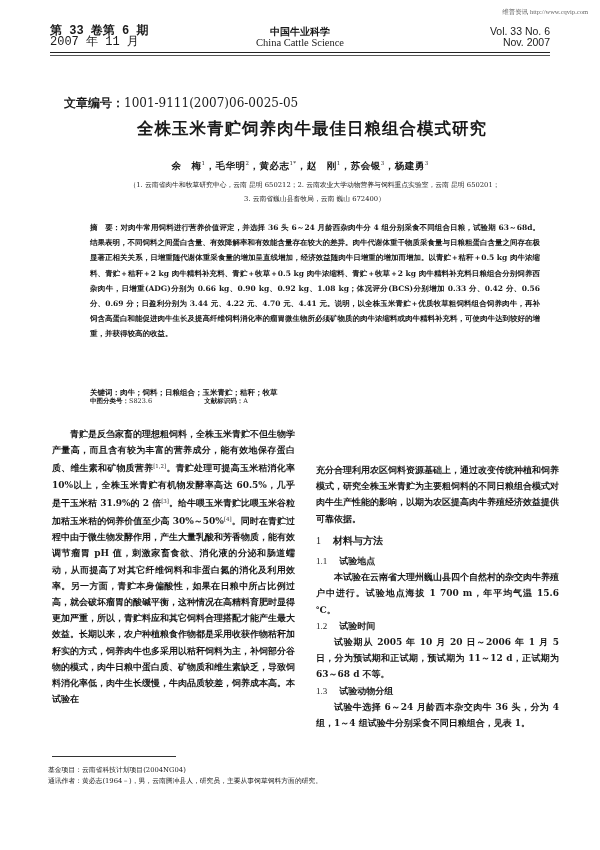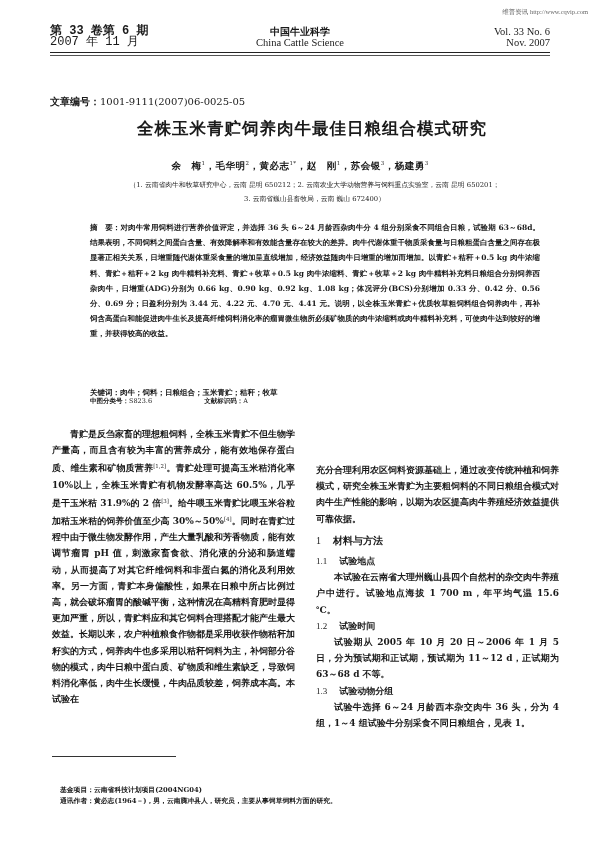--- a/index.html
+++ b/index.html
@@ -17,22 +17,22 @@
     border-bottom: 1.5px solid #222;
   }
   .header::after {
     content: ""; position: absolute; left: 0; right: 0; bottom: -3px; height: 0.5px; background: #555;
   }
   .h-left { position: absolute; left: 0; top: 0; font-size: 12px; line-height: 11px; font-weight: bold; font-family: Liberation Mono, monospace; }
   .h-left .sub { font-weight: normal; }
   .h-center { position: absolute; left: 0; right: 0; top: 0; text-align: center; font-size: 10px; line-height: 11px; }
   .h-center .cn { font-weight: bold; font-family: "DejaVu Sans", sans-serif; font-size: 10px; }
   .h-center .en { font-family: "Liberation Serif", serif; font-size: 10.5px; }
-  .h-right { position: absolute; right: 0; top: 0; text-align: right; font-size: 10.5px; line-height: 11px; font-family: Liberation Serif, serif; }
-  .article-no { position: absolute; top: 95px; left: 50px; font-size: 10px; }
+  .h-right { position: absolute; right: 0; top: 0; text-align: right; font-size: 10.5px; line-height: 11px; font-family: Liberation Sans, sans-serif; }
+  .article-no { position: absolute; top: 95px; left: 64px; font-size: 12px; }
   .article-no b { font-family: "DejaVu Sans", sans-serif; }
   .title {
     position: absolute; top: 118px; left: 0; right: 0; text-align: center;
     font-family: "DejaVu Sans", sans-serif; font-size: 16.5px; font-weight: bold; letter-spacing: 1px; padding-left: 24px;
   }
   .authors { position: absolute; top: 160px; left: 0; right: 0; text-align: center; font-size: 9.5px; font-weight: bold; letter-spacing: 0.5px; }
   .authors sup { font-size: 5.5px; font-weight: normal; }
   .affil { position: absolute; top: 178px; left: 0; right: 0; text-align: center; font-size: 6.8px; line-height: 14px; margin-left: 29px; }
   .abstract { position: absolute; top: 220px; left: 90px; width: 450px; font-size: 7.5px; line-height: 15.2px; font-weight: bold; text-align: justify; }
   .abstract .lbl { font-family: "DejaVu Sans", sans-serif; }
@@ -45,21 +45,21 @@
   .col-left { top: 426px; left: 52px; width: 243px; }
   .col-right { top: 426px; left: 316px; width: 243px; }
   .col p { margin: 0; text-indent: 2em; }
   .col .noind { text-indent: 0; margin-top: 36px; }
   sup.ref { font-size: 5.5px; font-weight: normal; vertical-align: 3px; }
   .sec { font-family: "DejaVu Sans", sans-serif; font-weight: bold; text-indent: 0 !important; }
   .sec .num { font-family: "Liberation Serif", serif; font-weight: normal; margin-right: 12px; }
   .sec1 { font-size: 10px; margin: 6px 0 4px 0 !important; }
   .sec2 { font-size: 9px; }
   .fn-rule { position: absolute; top: 756px; left: 52px; width: 124px; border-top: 1px solid #333; }
-  .footnotes { position: absolute; top: 765px; left: 60px; font-size: 6.8px; line-height: 11px; font-weight: bold; margin-top: 20px; }
+  .footnotes { position: absolute; top: 765px; left: 48px; font-size: 6.8px; line-height: 11px; font-weight: normal; }
   .footnotes .lbl { font-family: "DejaVu Sans", sans-serif; }
 </style>
 </head>
 <body>
 
 <div class="watermark">维普资讯 http://www.cqvip.com</div>
 
 <div class="header">
   <div class="h-left">
     <div>第 33 卷第 6 期</div>

